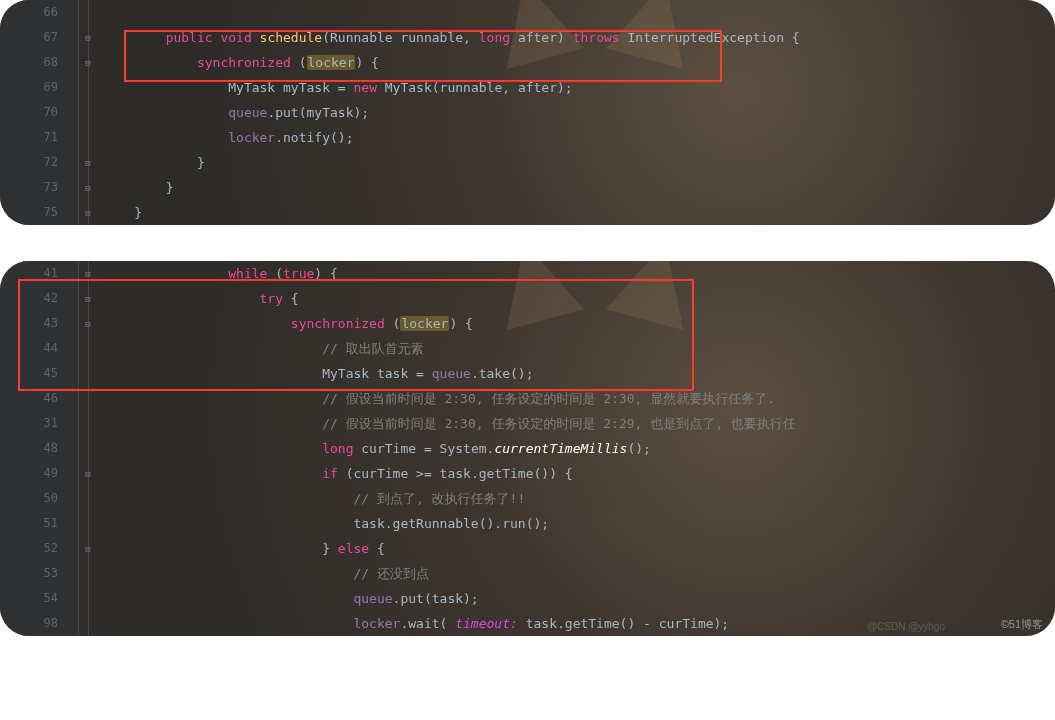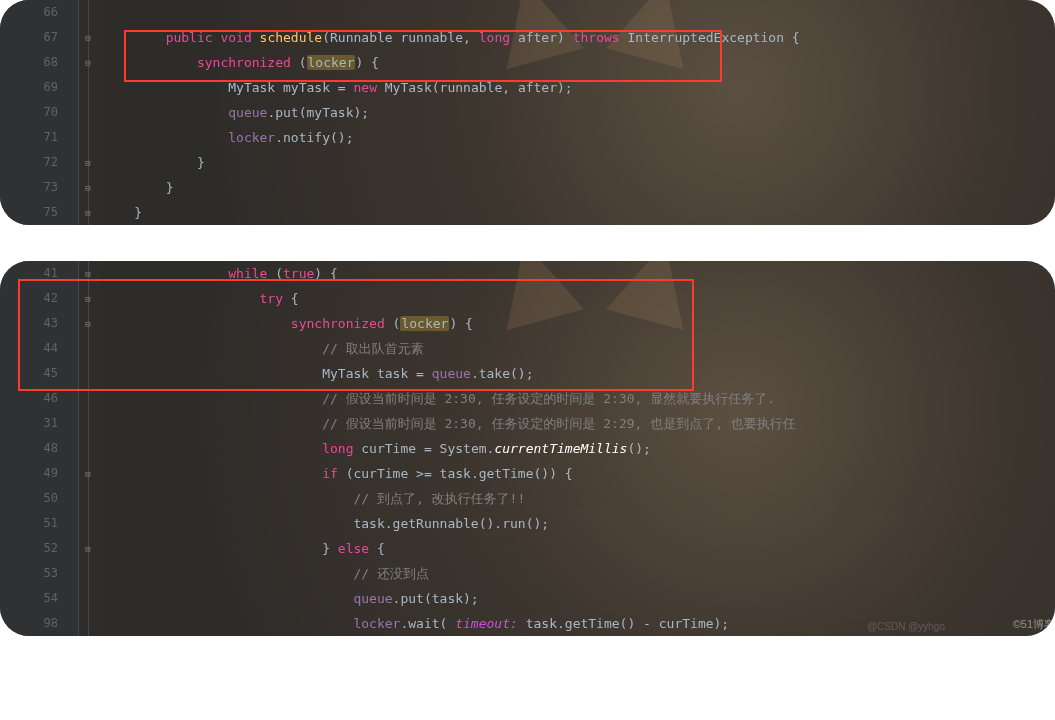--- a/index.html
+++ b/index.html
@@ -126,21 +126,21 @@
     border: 2px solid #ff3b30;
     pointer-events: none;
     z-index: 5;
   }
   .spacer {
     height: 36px;
     background: #fff;
   }
   .watermark-right {
     position: absolute;
-    right: 0;
+    right: 12px;
     bottom: 4px;
     font-size: 11px;
     color: rgba(255,255,255,0.45);
     font-family: sans-serif;
     z-index: 6;
   }
   .watermark-left {
     position: absolute;
     right: 110px;
     bottom: 4px;

